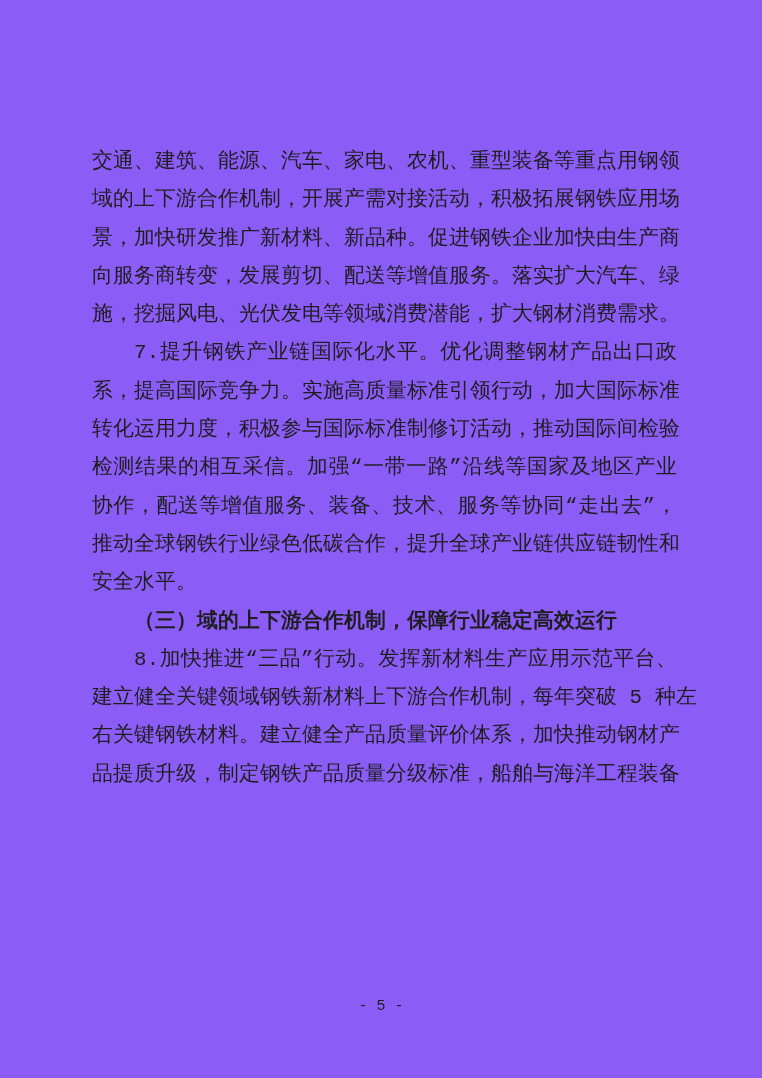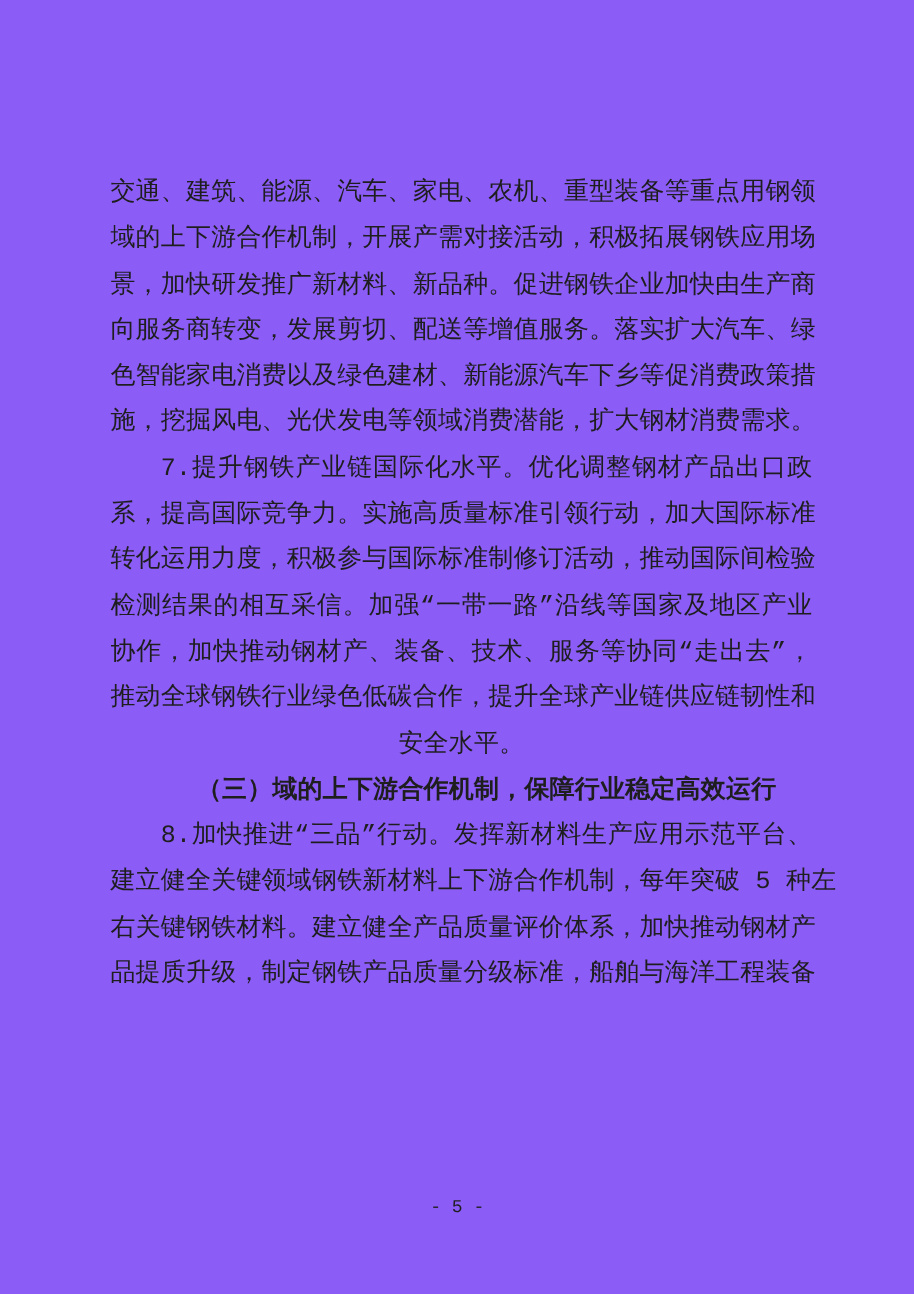--- a/index.html
+++ b/index.html
@@ -20,21 +20,21 @@
     position: absolute;
     left: 92px;
     top: 143px;
     width: 585px;
   }
   .line {
     font-size: 20.8px;
     line-height: 38.3px;
     height: 38.3px;
     white-space: nowrap;
-    text-align: center;
+    text-align: left;
     letter-spacing: 0.2px;
   }
   .line.j {
     text-align: justify;
     text-align-last: justify;
   }
   .line.ind {
     padding-left: 42px;
     box-sizing: border-box;
   }
@@ -54,27 +54,26 @@
 </style>
 </head>
 <body>
 
 <div class="page">
   <div class="text-block">
       <div class="line j">交通、建筑、能源、汽车、家电、农机、重型装备等重点用钢领</div>
       <div class="line j">域的上下游合作机制，开展产需对接活动，积极拓展钢铁应用场</div>
       <div class="line j">景，加快研发推广新材料、新品种。促进钢铁企业加快由生产商</div>
       <div class="line j">向服务商转变，发展剪切、配送等增值服务。落实扩大汽车、绿</div>
-      <div class="line j">色智能家电消费以及绿色建材、新能源汽车下乡等促消费政策措</div>
       <div class="line j">施，挖掘风电、光伏发电等领域消费潜能，扩大钢材消费需求。</div>
       <div class="line j ind">7.提升钢铁产业链国际化水平。优化调整钢材产品出口政</div>
       <div class="line j">系，提高国际竞争力。实施高质量标准引领行动，加大国际标准</div>
       <div class="line j">转化运用力度，积极参与国际标准制修订活动，推动国际间检验</div>
       <div class="line j">检测结果的相互采信。加强“一带一路”沿线等国家及地区产业</div>
-      <div class="line j">协作，加快推动钢材产、装备、技术、服务等协同“走出去”，</div>
+      <div class="line j">协作，配送等增值服务、装备、技术、服务等协同“走出去”，</div>
       <div class="line j">推动全球钢铁行业绿色低碳合作，提升全球产业链供应链韧性和</div>
       <div class="line">安全水平。</div>
       <div class="line ind hd">（三）域的上下游合作机制，保障行业稳定高效运行</div>
       <div class="line j ind">8.加快推进“三品”行动。发挥新材料生产应用示范平台、</div>
       <div class="line j">建立健全关键领域钢铁新材料上下游合作机制，每年突破 5 种左</div>
       <div class="line j">右关键钢铁材料。建立健全产品质量评价体系，加快推动钢材产</div>
       <div class="line j">品提质升级，制定钢铁产品质量分级标准，船舶与海洋工程装备</div>
     </div>
   <div class="footer">- 5 -</div>
 </div>

